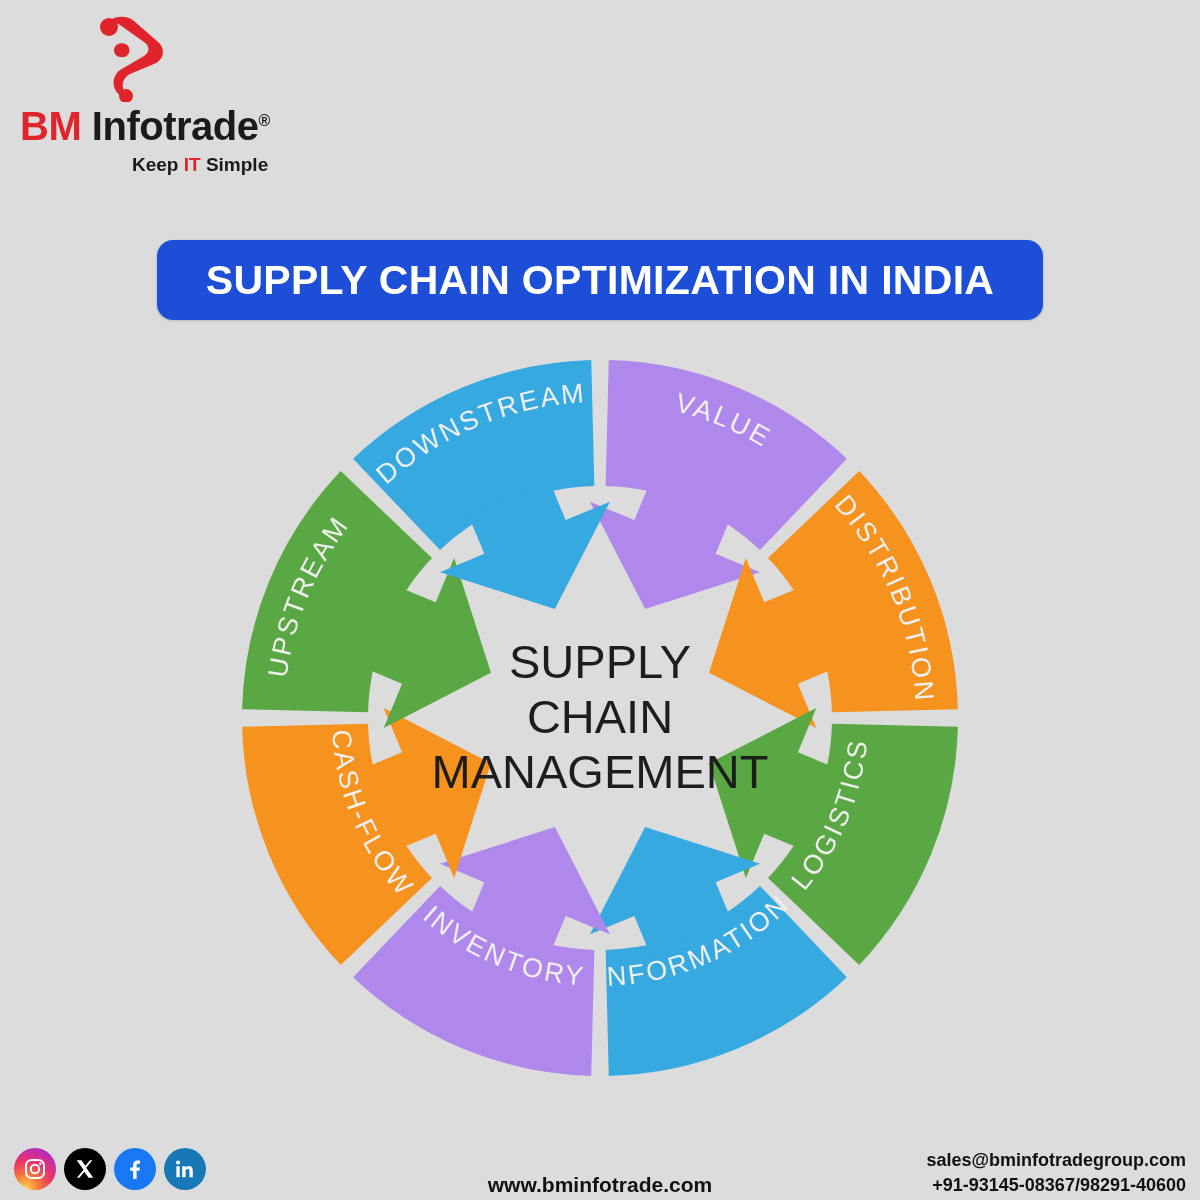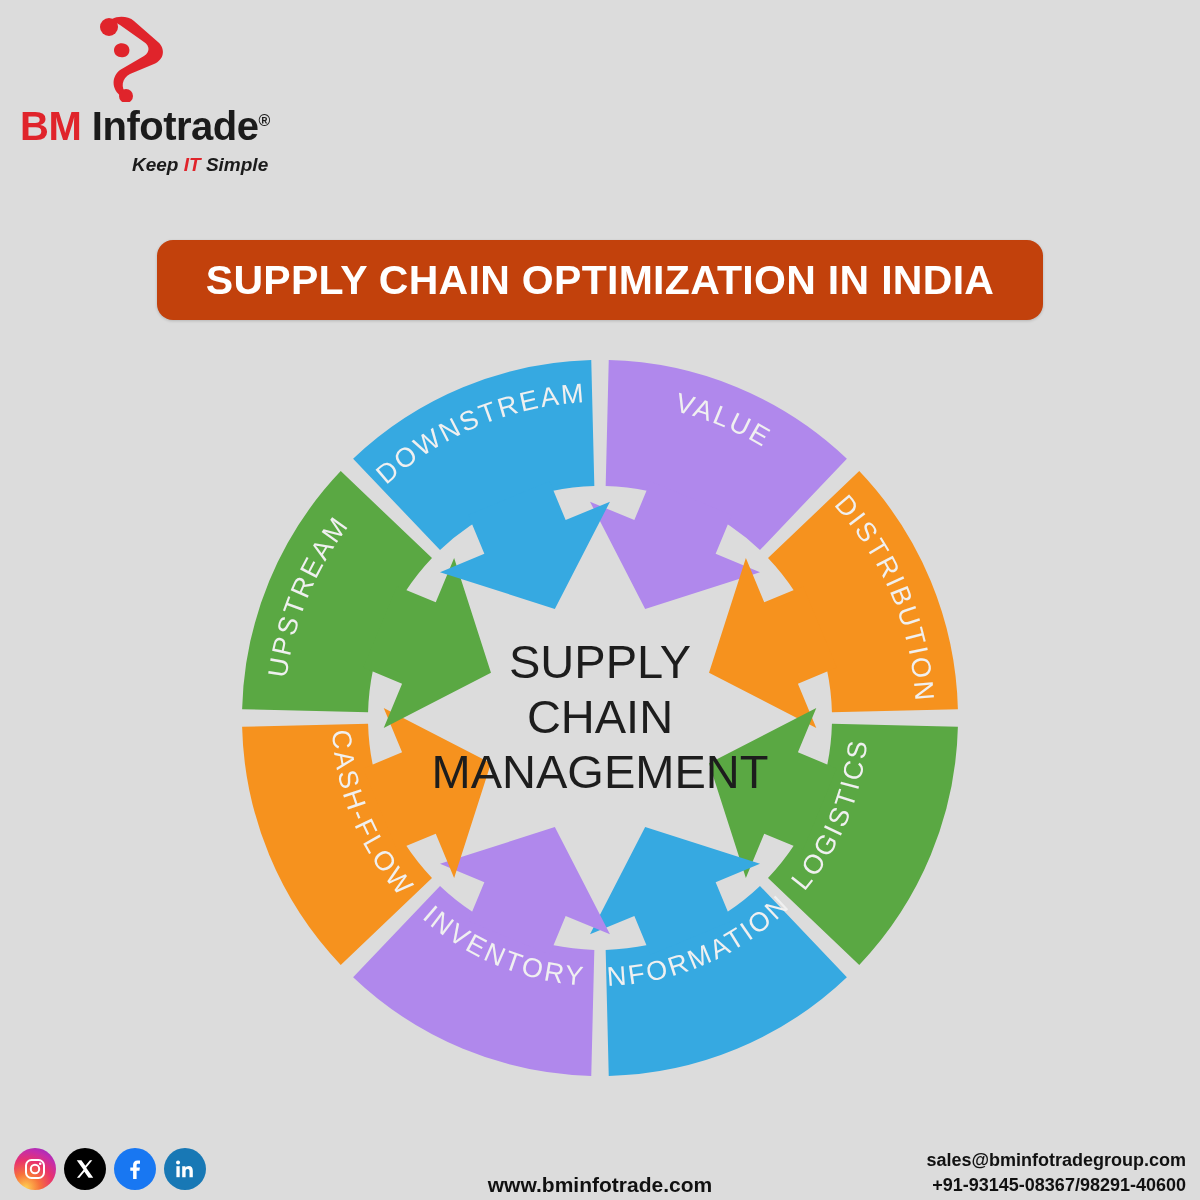--- a/index.html
+++ b/index.html
@@ -45,35 +45,34 @@
   #logo-wordmark .reg {
     font-size: 16px;
     vertical-align: super;
     font-weight: bold;
   }
   #logo-tagline {
     position: absolute;
     left: 118px;
     top: 146px;
     font-size: 19px;
-    font-style: italic;
     font-weight: bold;
     color: #1b1b1b;
     white-space: nowrap;
   }
   #logo-tagline .it { color: #e0242b; }
 
   
   #title-banner {
     position: absolute;
     left: 157px;
     top: 240px;
     width: 886px;
     height: 80px;
-    background: #c2410c;
+    background: #1d4ed8;
     border-radius: 16px;
     display: flex;
     align-items: center;
     justify-content: center;
     box-shadow: 0 1px 3px rgba(0,0,0,0.18);
   }
   #title-text {
     color: #ffffff;
     font-size: 41px;
     font-weight: bold;

